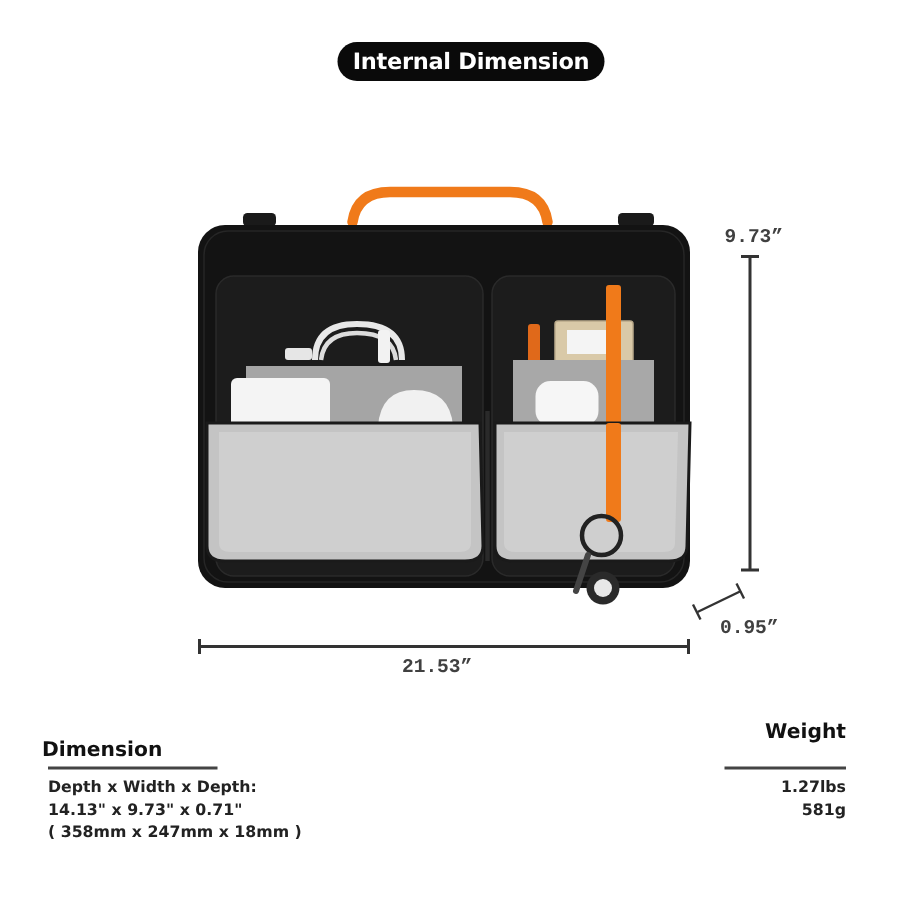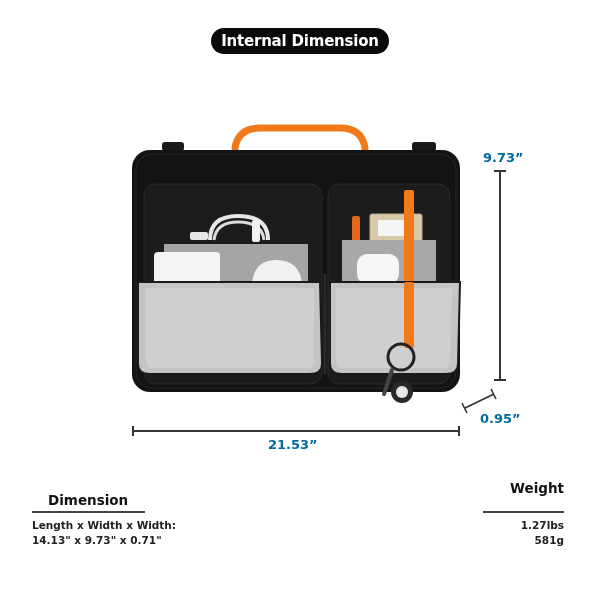--- a/index.html
+++ b/index.html
@@ -1,22 +1,22 @@
 <!DOCTYPE html>
 <html><head>
 <meta charset="utf-8">
 <style>
   html, body { margin:0; padding:0; background:#ffffff; }
   body { width:600px; height:600px; position:relative; overflow:hidden;
          font-family:"DejaVu Sans", "Liberation Sans", sans-serif; color:#111; }
-  .pill { position:absolute; left:211px; top:28px; width:178px; height:26px; border-radius:13px;
+  .pill { position:absolute; left:225px; top:28px; width:178px; height:26px; border-radius:13px;
           background:#0a0a0a; color:#fff; font-weight:bold; font-size:15px; line-height:26px;
           text-align:center; letter-spacing:-0.2px; }
   .product { position:absolute; left:130px; top:112px; width:340px; height:300px; }
-  .dim-label { position:absolute; font-weight:bold; font-size:13px; color:#0369a1; }
+  .dim-label { position:absolute; font-weight:bold; font-size:13px; color:#404040;font-family:Liberation Mono, monospace; }
   .vline { position:absolute; left:499px; top:171px; width:2px; height:209px; background:#333; }
   .vcap { position:absolute; width:12px; height:2px; background:#333; }
   .hline { position:absolute; left:132px; top:430px; width:327px; height:2px; background:#333; }
   .hcap { position:absolute; width:2px; height:10px; background:#333; }
   .section-title { position:absolute; font-weight:bold; font-size:13.5px; color:#111; }
   .rule { position:absolute; height:1.5px; background:#444; }
   .spec-text { position:absolute; font-weight:bold; font-size:10.5px; line-height:15px; color:#222; }
 </style>
 </head>
 <body>
@@ -80,25 +80,26 @@
   <line x1="2" y1="15" x2="7" y2="25" stroke="#333" stroke-width="1.6"></line>
   <line x1="31" y1="1" x2="36" y2="11" stroke="#333" stroke-width="1.6"></line>
 </svg>
 <div class="dim-label" style="left:480px; top:411px;">0.95”</div>
 
 <div class="hcap" style="left:132px; top:426px;"></div>
 <div class="hline"></div>
 <div class="hcap" style="left:458px; top:426px;"></div>
 <div class="dim-label" style="left:268px; top:437px;">21.53”</div>
 
-<div class="section-title" style="left:48px; top:492px;">Dimension</div>
+<div class="section-title" style="left:28px; top:492px;">Dimension</div>
 <div class="rule" style="left:32px; top:511px; width:113px;"></div>
 <div class="spec-text" style="left:32px; top:518px;">
-  <div>Length x Width x Width:</div>
+  <div>Depth x Width x Depth:</div>
   <div>14.13" x 9.73" x 0.71"</div>
+  <div>( 358mm x 247mm x 18mm )</div>
 </div>
 
 <div class="section-title" style="right:36px; top:480px; text-align:right;">Weight</div>
 <div class="rule" style="left:483px; top:511px; width:81px;"></div>
 <div class="spec-text" style="right:36px; top:518px; text-align:right;">
   <div>1.27lbs</div>
   <div>581g</div>
 </div>
 
 </body></html>

